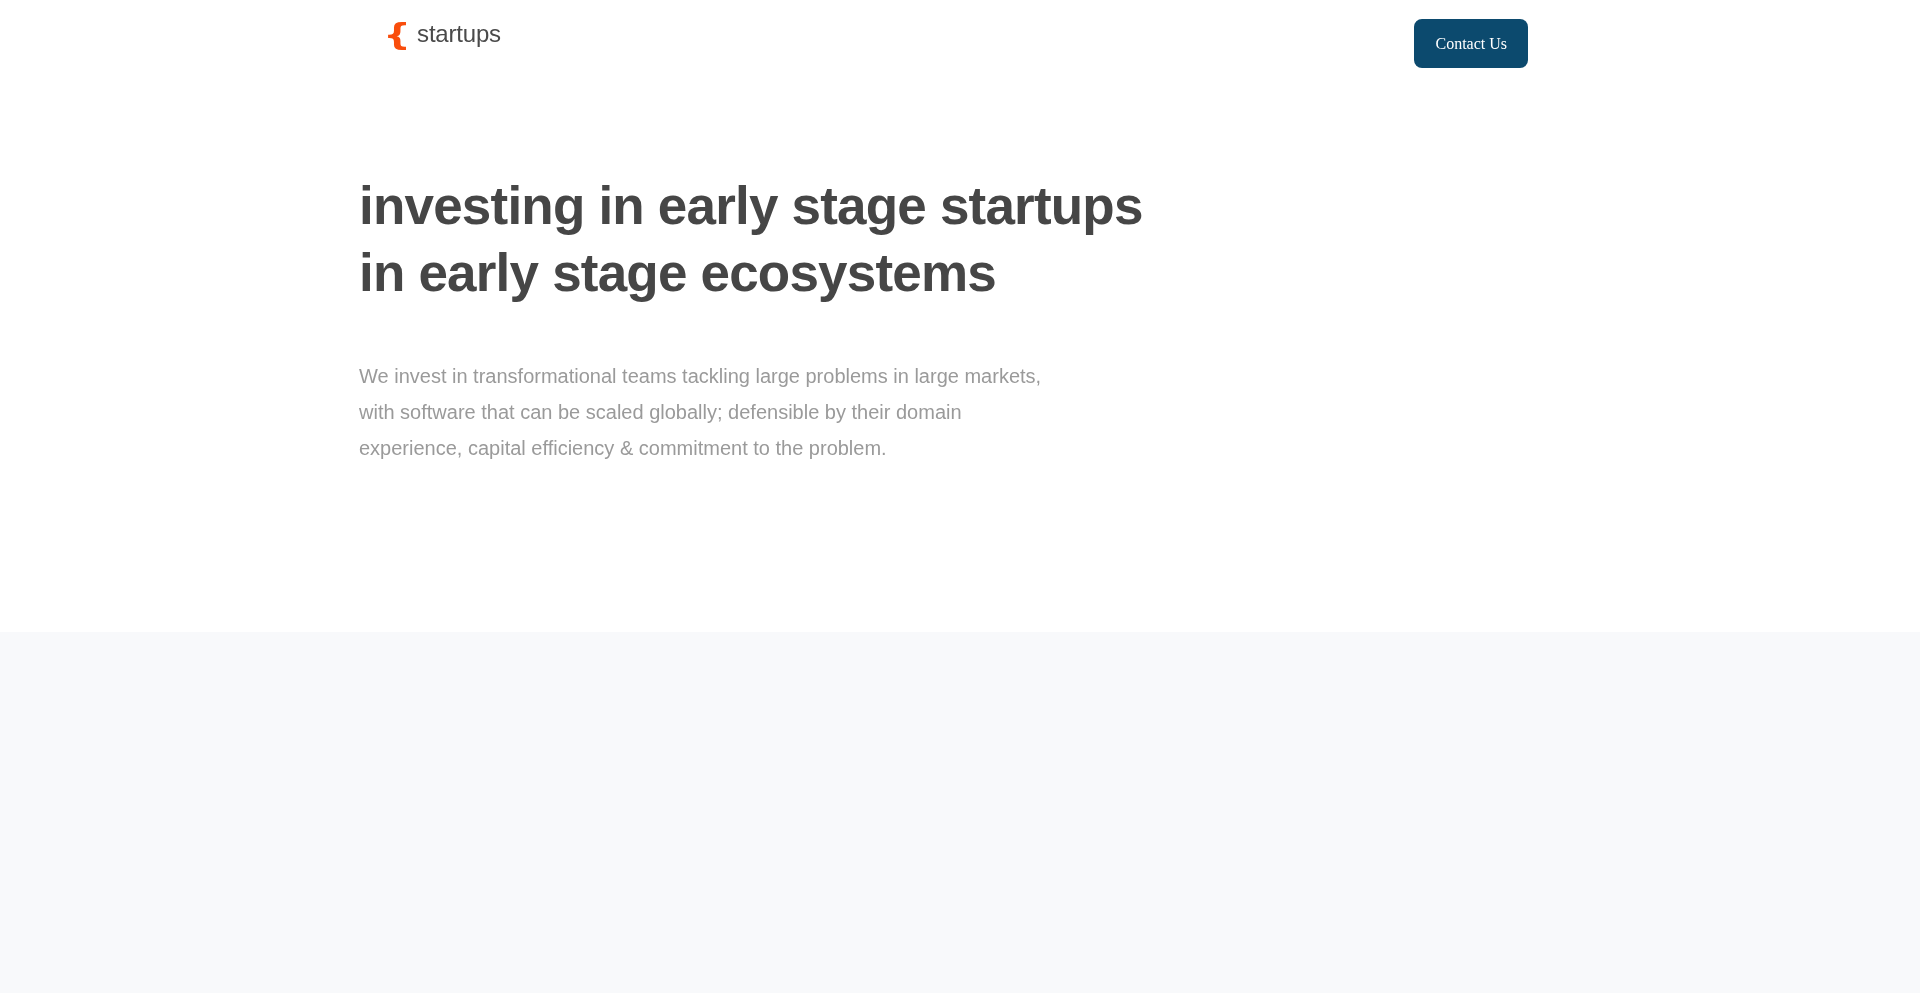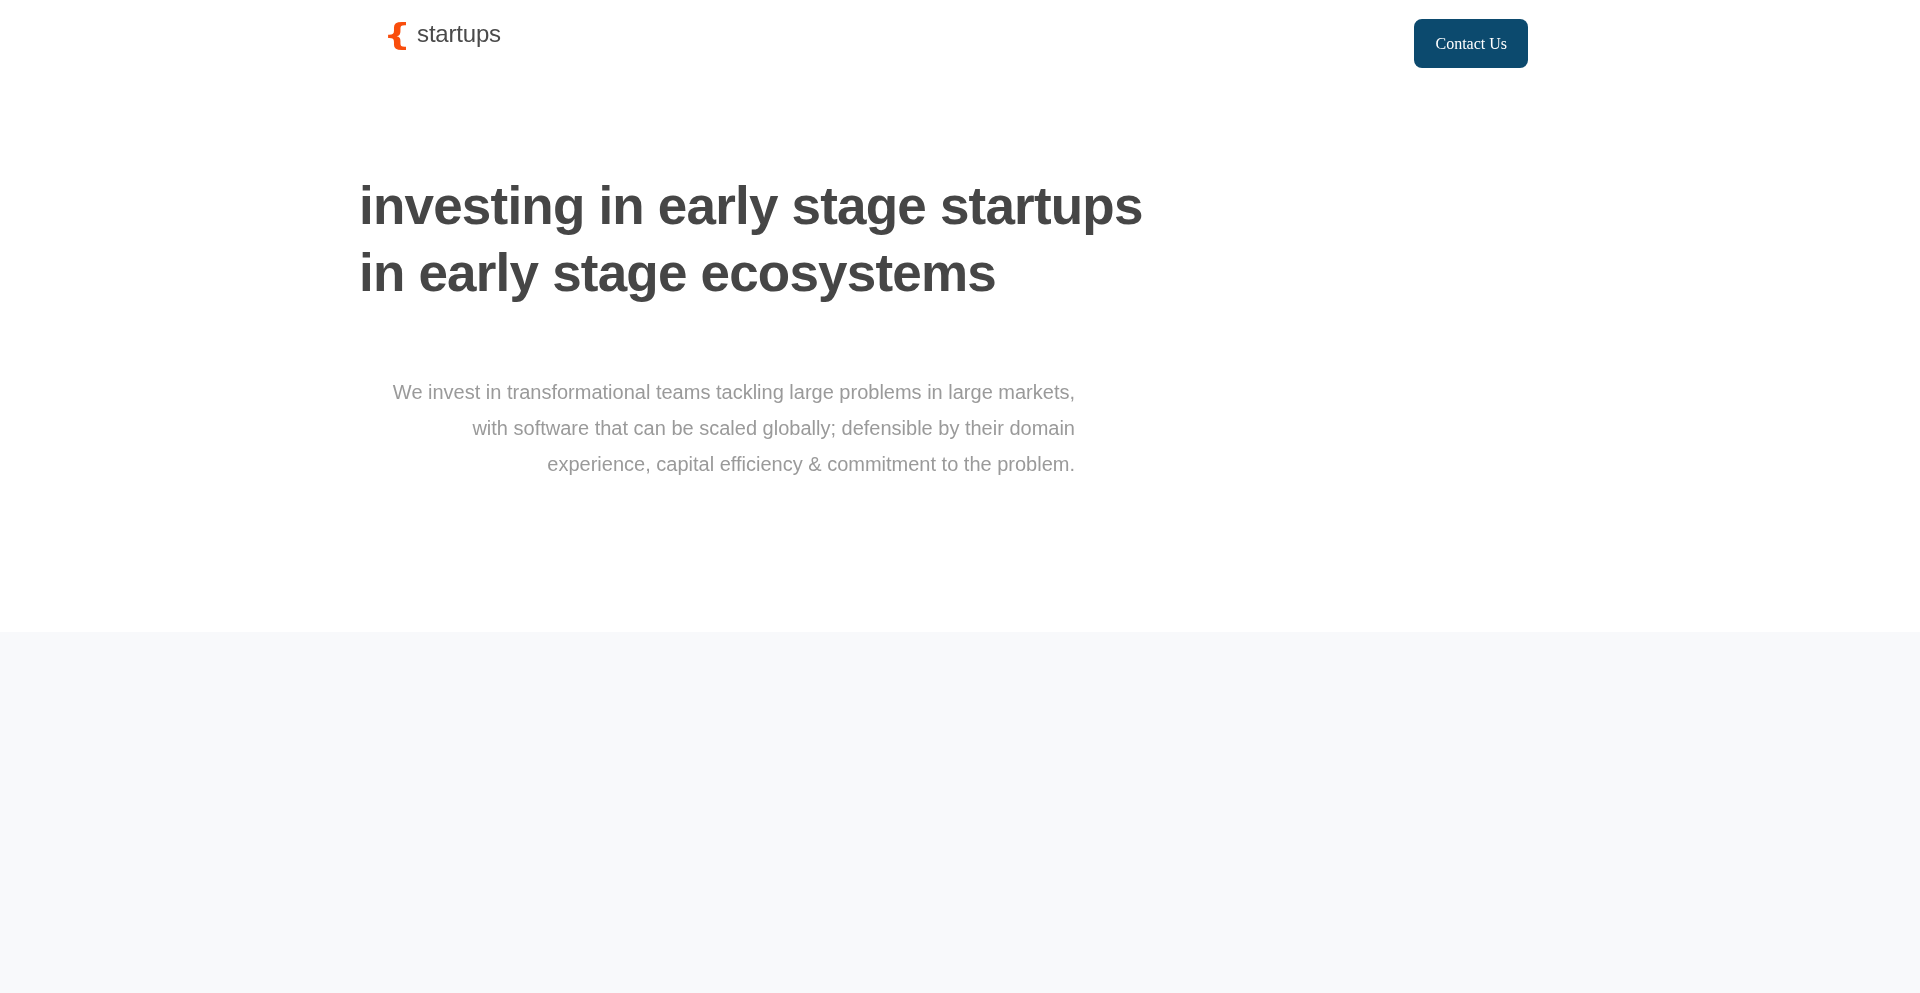--- a/index.html
+++ b/index.html
@@ -120,22 +120,21 @@
   }
   .hero-sub {
     position: absolute;
     left: 359px;
     top: 358px;
     width: 700px;
     color: #9a9a9a;
     font-size: 20px;
     font-weight: 400;
     line-height: 36px;
-    margin: 16px;
-    text-align: right;
+    margin: 0;
   }
 
   
   .portfolio-section {
     position: absolute;
     left: 0;
     top: 632px;
     width: 1920px;
     height: 361px;
     background: #f8f9fb;

